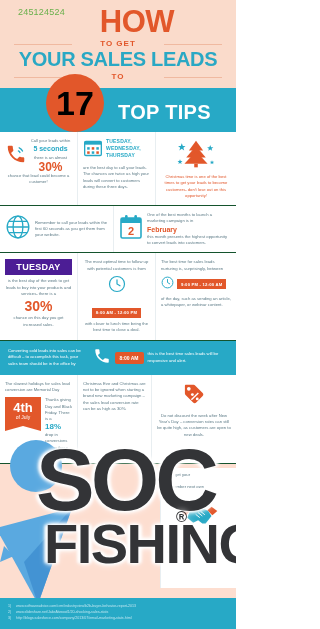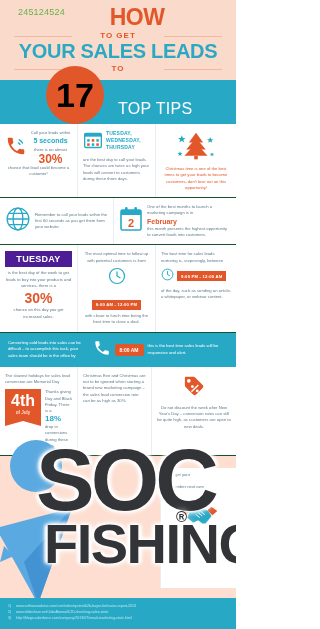--- a/index.html
+++ b/index.html
@@ -4,39 +4,39 @@
 <style>
   html,body{margin:0;padding:0;background:#fff;}
   body{width:236px;height:629px;overflow:hidden;position:relative;
        font-family:"Liberation Sans",sans-serif;}
   .page{position:relative;width:236px;height:629px;overflow:hidden;background:#fdded0;}
 
   
   .header{background:#fadbcb;padding:4px 0 6px 0;position:relative;}
   .serial{position:absolute;left:18px;top:7px;font-size:9px;color:#6ab04c;
           letter-spacing:.2px;font-family:"Liberation Sans",sans-serif;}
-  .hl-how{text-align:center;color:#e2572a;font-size:23px;font-weight:bold;
+  .hl-how{text-align:center;color:#e2572a;font-size:31px;font-weight:bold;
           letter-spacing:-.5px;line-height:1;margin:2px 0 0 0;padding-left:38px;}
   .hl-small{text-align:center;color:#e2572a;font-size:8px;font-weight:bold;
             letter-spacing:1px;margin:2px 0 1px 0;position:relative;}
   .hl-small:before,.hl-small:after{content:"";position:absolute;top:50%;height:1px;
             background:#f0b9a0;width:58px;}
   .hl-small:before{left:14px;} .hl-small:after{right:14px;}
   .hl-leads{text-align:center;color:#2aa8c4;font-size:20px;font-weight:bold;
             letter-spacing:-.3px;line-height:1.05;}
   .hl-convert{text-align:center;color:#e2572a;font-size:16px;font-weight:bold;
               letter-spacing:-.2px;line-height:1.1;margin-top:1px;}
 
   
   .tipsbar{background:#27a9c6;height:44px;position:relative;}
   .circle17{position:absolute;left:46px;top:-14px;width:58px;height:58px;border-radius:50%;
             background:#e2572a;color:#000000;font-size:34px;font-weight:bold;
             display:flex;align-items:center;justify-content:center;line-height:1;}
-  .toptips{position:absolute;left:118px;top:20px;color:#fff;font-size:16px;
-           font-weight:normal;letter-spacing:.3px;}
+  .toptips{position:absolute;left:118px;top:13px;color:#fff;font-size:20px;
+           font-weight:bold;letter-spacing:.3px;}
 
   
   .content{background:#fff;position:relative;}
   .row{display:flex;border-bottom:1px solid #14532d;}
   .cell{padding:6px 5px;box-sizing:border-box;position:relative;}
   .divider{border-right:1px solid #e8eef1;}
 
   .txt{font-size:4.2px;line-height:1.5;color:#5c7a86;}
   .txt-c{text-align:center;}
   .big-orange{color:#e2572a;font-size:12px;font-weight:bold;line-height:1;}
@@ -49,21 +49,21 @@
   .ic{display:block;}
   .phone-ic{color:#e2572a;}
   .globe-ic{color:#27a9c6;}
 
   .tue-badge{background:#4c1d95;color:#fff;font-size:9px;font-weight:bold;
              text-align:center;padding:3px 0;letter-spacing:.3px;}
   .time-badge{background:#e2572a;color:#fff;font-size:4.2px;font-weight:bold;
               padding:2.5px 4px;display:inline-block;letter-spacing:.2px;}
   .july-badge{background:#e2572a;color:#fff;width:36px;padding:4px 0 0 0;text-align:center;
               position:relative;}
-  .july-badge .n{font-size:16px;font-weight:bold;line-height:1;}
+  .july-badge .n{font-size:13px;font-weight:bold;line-height:1;}
   .july-badge .s{font-size:5px;line-height:1.3;padding-bottom:5px;}
   .july-badge:after{content:"";position:absolute;bottom:-5px;left:0;width:0;height:0;
         border-left:18px solid #e2572a;border-right:18px solid #e2572a;
         border-bottom:5px solid transparent;}
 
   
   .midbanner{background:#27a9c6;padding:6px 8px;display:flex;align-items:center;gap:4px;}
   .midbanner .mtxt{color:#fff;font-size:4.2px;line-height:1.55;flex:1;}
   .mb-badge{background:#e2572a;color:#fff;font-size:5px;font-weight:bold;
             padding:3px 5px;border-radius:2px;white-space:nowrap;}

